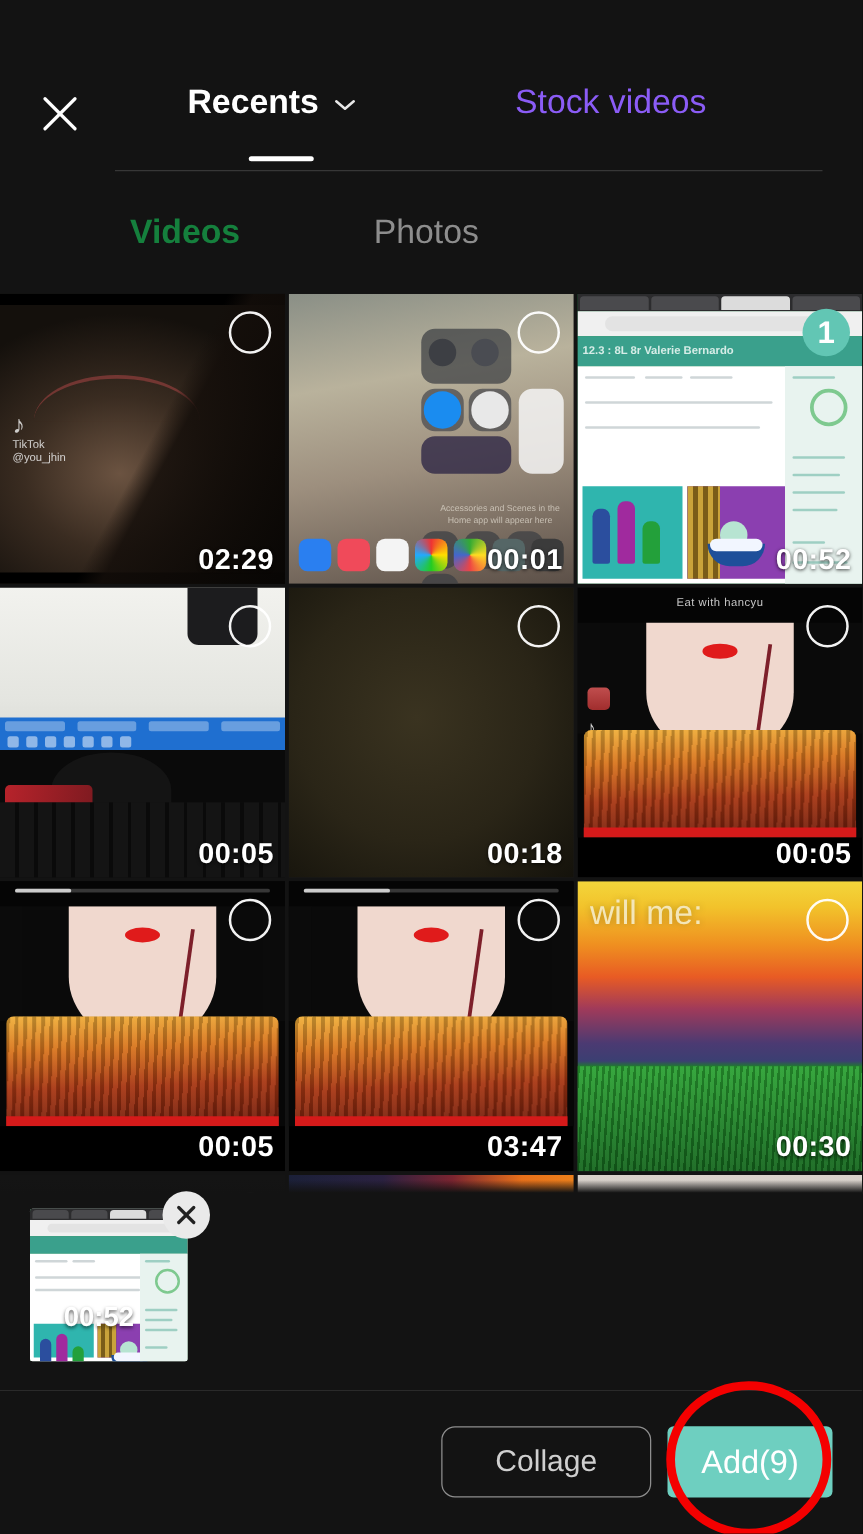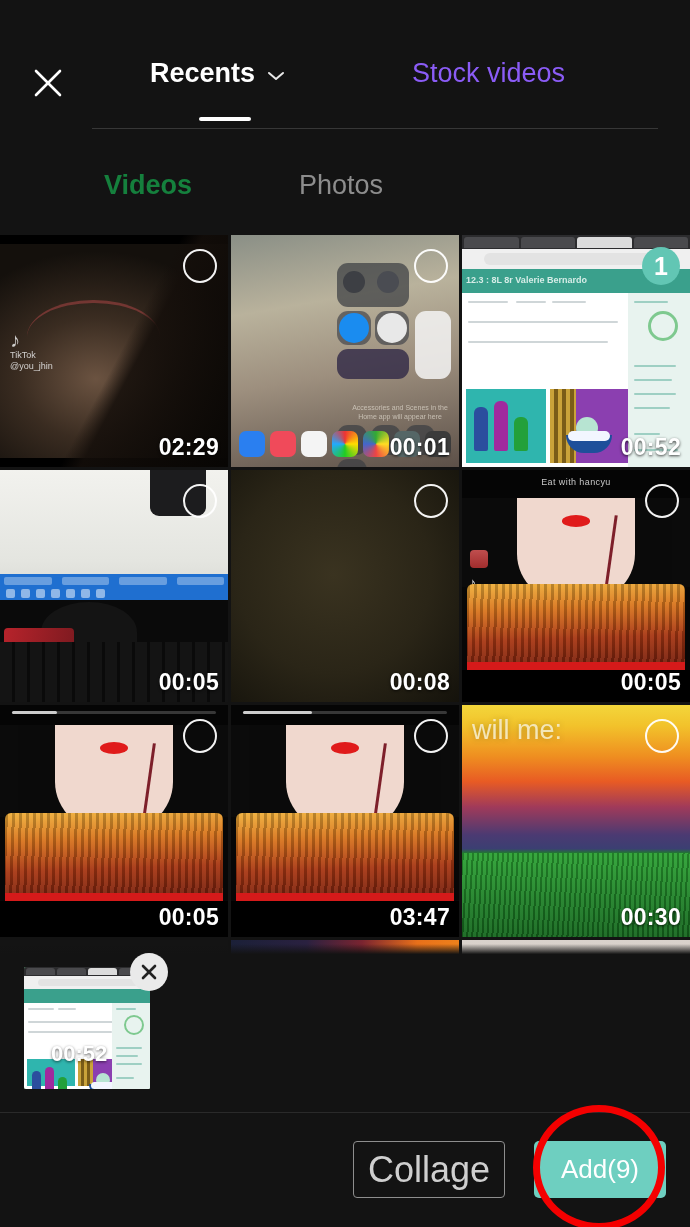--- a/index.html
+++ b/index.html
@@ -11,21 +11,21 @@
   }
   #app {
     position: relative;
     width: 690px; height: 1227px;
     background: #131313;
     overflow: hidden;
   }
 
   
   .header {
-    position: absolute; top: 0; left: 0; right: 0; height: 132px;
+    position: absolute; top: 8px; left: 0; right: 0; height: 132px;
     background: #131313;
   }
   .close-x {
     position: absolute; left: 28px; top: 63px;
     width: 40px; height: 40px; cursor: pointer;
   }
   .close-x svg { display: block; }
 
   .src-tabs {
     position: absolute; left: 0; right: 0; top: 58px;
@@ -257,23 +257,23 @@
   .tray-rule {
     position:absolute; left:0; right:0; top:157px; height:1px; background:#2a2a2a;
   }
 
   
   .bottom {
     position:absolute; left:0; bottom:0; width:690px; height:114px;
     background:#131313;
   }
   .btn-collage {
-    position:absolute; left:353px; top:28px; width:152px; height:57px;
-    border:1px solid #8e8e8e; border-radius:4px;
-    color:#cfcfcf; font-size:36px;
+    position:absolute; left:353px; top:28px; width:168px; height:57px;
+    border:1px solid #8e8e8e; border-radius:11px;
+    color:#cfcfcf; font-size:24px;
     display:flex; align-items:center; justify-content:center; cursor:pointer;
   }
   .btn-add {
     position:absolute; left:534px; top:28px; width:132px; height:57px;
     background:#6ecfc0; border-radius:5px;
     color:#ffffff; font-size:26px;
     display:flex; align-items:center; justify-content:center; cursor:pointer;
   }
   .annot {
     position:absolute; left:533px; top:1105px;
@@ -459,21 +459,21 @@
       </div>
       <div class="ck"></div>
       <div class="dur">00:05</div>
     </div>
 
     <div class="tile">
       <div class="thumb">
         <div class="art a-dark"></div>
       </div>
       <div class="ck"></div>
-      <div class="dur">00:08</div>
+      <div class="dur">00:18</div>
     </div>
 
     <div class="tile">
       <div class="thumb">
         <div class="art a-muk">
           <div class="bartop">
               <div class="cap">Eat with hancyu</div>
             </div>
           <div class="scene">
             <div class="hairL"></div>

